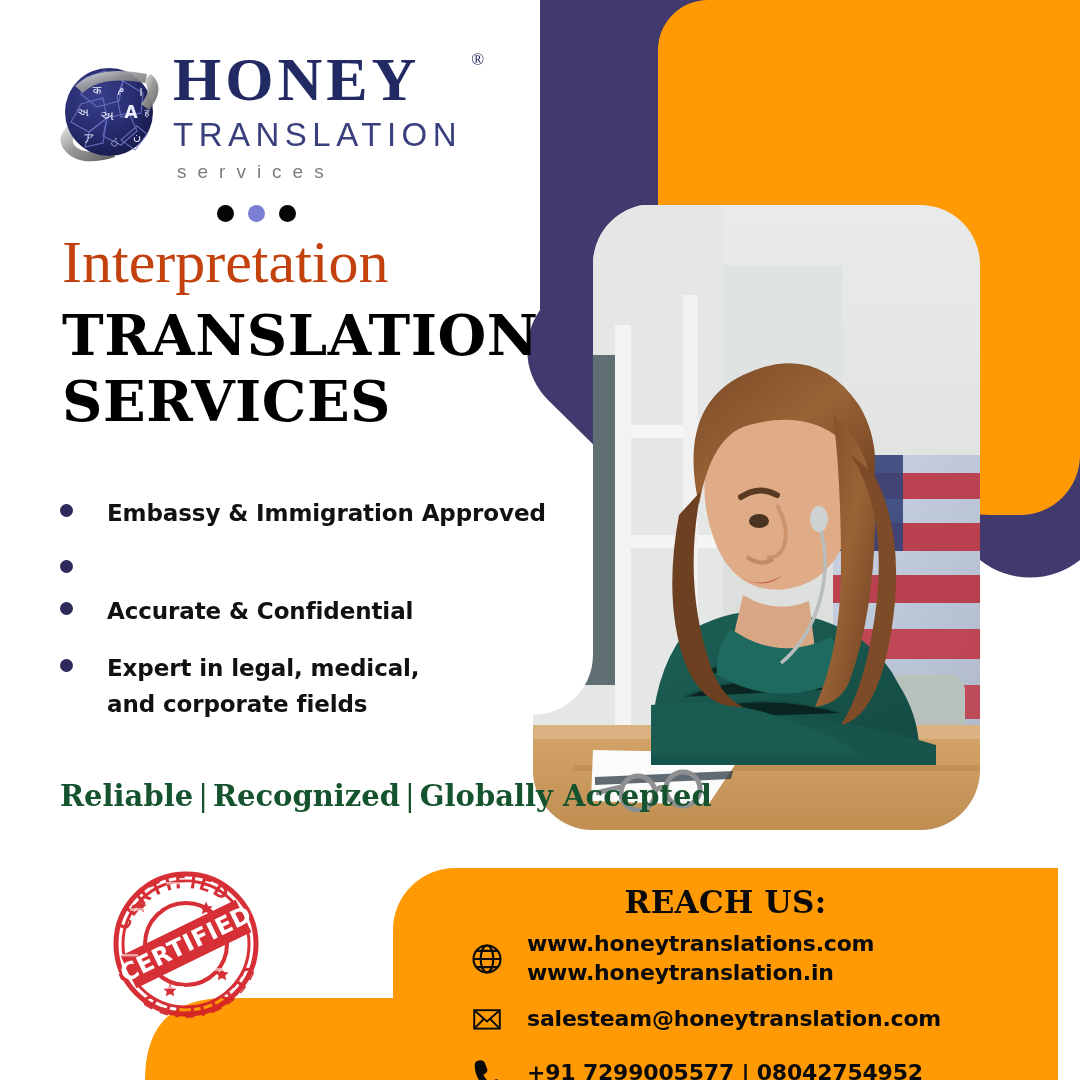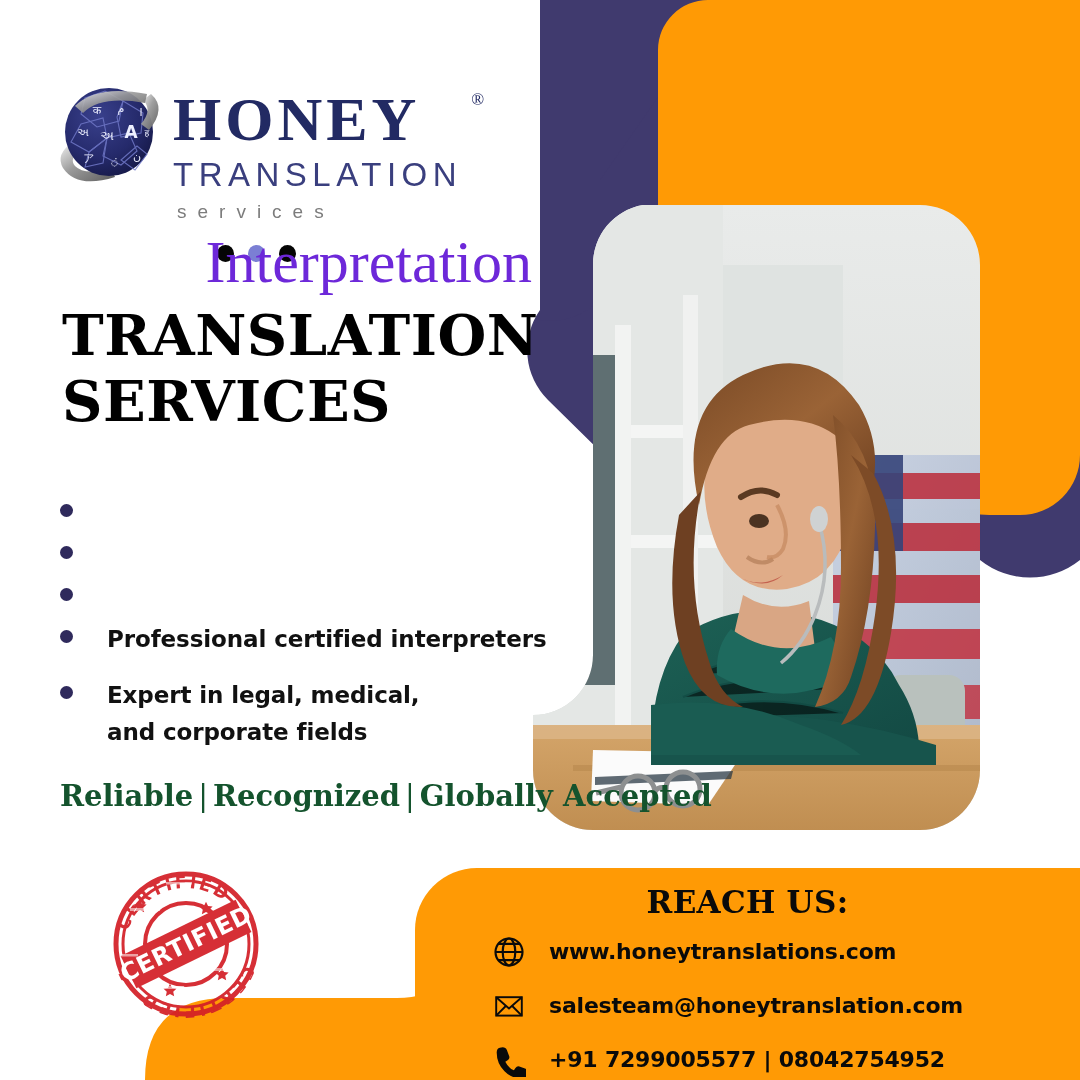--- a/index.html
+++ b/index.html
@@ -15,21 +15,21 @@
   .photo{
     position:absolute;left:533px;top:205px;width:447px;height:625px;
     overflow:hidden;
   }
   .photo-inner{position:absolute;inset:0;}
 
   
   .logo-block{position:absolute;left:55px;top:48px;width:420px;}
   .logo-row{display:flex;align-items:center;}
   .logo-globe{width:112px;height:118px;flex:none;margin-right:6px;}
-  .logo-text{display:flex;flex-direction:column;justify-content:center;padding-top:2px;margin-top:40px;}
+  .logo-text{display:flex;flex-direction:column;justify-content:center;padding-top:2px;}
   .logo-honey{
     position:relative;
     font-family:"Liberation Serif",serif;
     font-weight:700;font-size:62px;line-height:0.95;
     letter-spacing:4px;color:#222a63;
   }
   .logo-reg{position:absolute;top:2px;right:-22px;font-size:17px;font-weight:400;letter-spacing:0;}
   .logo-translation{
     font-family:"Liberation Sans",sans-serif;
     font-weight:400;font-size:33px;letter-spacing:5.5px;
@@ -41,23 +41,22 @@
     color:#7c7c7c;margin-top:7px;padding-left:4px;
   }
   .dots{display:flex;gap:14px;margin:22px 0 0 162px;}
   .dot{width:17px;height:17px;border-radius:50%;background:#050505;}
   .dot.mid{background:#7b7fd4;}
 
   
   .headline{position:absolute;left:62px;top:232px;width:470px;}
   .h-script{
     font-family:"Liberation Serif",serif;
-    font-weight:400;font-size:60px;line-height:1.0;color:#6d28d9;
+    font-weight:400;font-size:60px;line-height:1.0;color:#c2410c;
     letter-spacing:0px;
-    text-align:right;
   }
   .h-main{
     font-family:"DejaVu Serif",serif;
     font-weight:700;font-size:56px;line-height:1.18;color:#000;
     letter-spacing:0.5px;margin-top:10px;
   }
 
   
   .bullets{position:absolute;left:56px;top:495px;width:500px;}
   .bullet{display:flex;align-items:flex-start;margin-bottom:20px;}
@@ -77,21 +76,21 @@
     font-family:"DejaVu Serif",serif;
     font-weight:700;font-size:29px;color:#14532d;letter-spacing:0px;
   }
   .tagline .sep{font-weight:400;padding:0 5px;}
 
   
   .stamp{position:absolute;left:106px;top:868px;width:160px;height:152px;}
 
   
   .contact{
-    position:absolute;left:415px;top:868px;width:665px;height:212px;
+    position:absolute;left:393px;top:868px;width:665px;height:212px;
     background:#ff9a05;border-radius:62px 0 0 0;
   }
   .reach{
     text-align:center;padding-top:16px;
     font-family:"DejaVu Serif",serif;
     font-weight:700;font-size:31px;color:#0a0a0a;letter-spacing:0.3px;
   }
   .c-rows{margin:10px 0 0 72px;}
   .c-row{display:flex;align-items:center;margin-bottom:10px;}
   .c-icon{width:44px;height:44px;flex:none;margin-right:18px;display:flex;align-items:center;justify-content:center;}
@@ -304,30 +303,28 @@
     <div class="h-script">Interpretation</div>
     <div class="h-main">
       <div>TRANSLATION</div>
       <div>SERVICES</div>
     </div>
   </div>
 
   <div class="bullets">
     <div class="bullet">
       <span class="bdot"></span>
+      <span class="btext">Embassy &amp; Immigration Approved</span>
     </div>
     <div class="bullet">
       <span class="bdot"></span>
     </div>
     <div class="bullet">
       <span class="bdot"></span>
-    </div>
-    <div class="bullet">
-      <span class="bdot"></span>
-      <span class="btext">Professional certified interpreters</span>
+      <span class="btext">Accurate &amp; Confidential</span>
     </div>
     <div class="bullet">
       <span class="bdot"></span>
       <span class="btext" style="max-width:345px;display:inline-block;">Expert in legal, medical, and corporate fields</span>
     </div>
   </div>
 
   <div class="tagline">
     <span>Reliable</span><span class="sep">|</span><span>Recognized</span><span class="sep">|</span><span>Globally Accepted</span>
   </div>
@@ -385,20 +382,21 @@
       <div class="c-row">
         <span class="c-icon">
           <svg viewBox="0 0 40 40" width="36" height="36" fill="none" stroke="#0a0a0a" stroke-width="2.4">
             <circle cx="20" cy="20" r="15"></circle>
             <ellipse cx="20" cy="20" rx="7" ry="15"></ellipse>
             <path d="M5,20 H35 M7.6,11 H32.4 M7.6,29 H32.4"></path>
           </svg>
         </span>
         <span class="c-text">
           <span class="line">www.honeytranslations.com</span>
+          <span class="line">www.honeytranslation.in</span>
         </span>
       </div>
 
       <div class="c-row">
         <span class="c-icon">
           <svg viewBox="0 0 40 40" width="36" height="32" fill="none" stroke="#0a0a0a" stroke-width="2.4">
             <rect x="4" y="9" width="32" height="23"></rect>
             <path d="M4,9 L20,23 L36,9"></path>
             <path d="M4,32 L16,20 M36,32 L24,20"></path>
           </svg>

